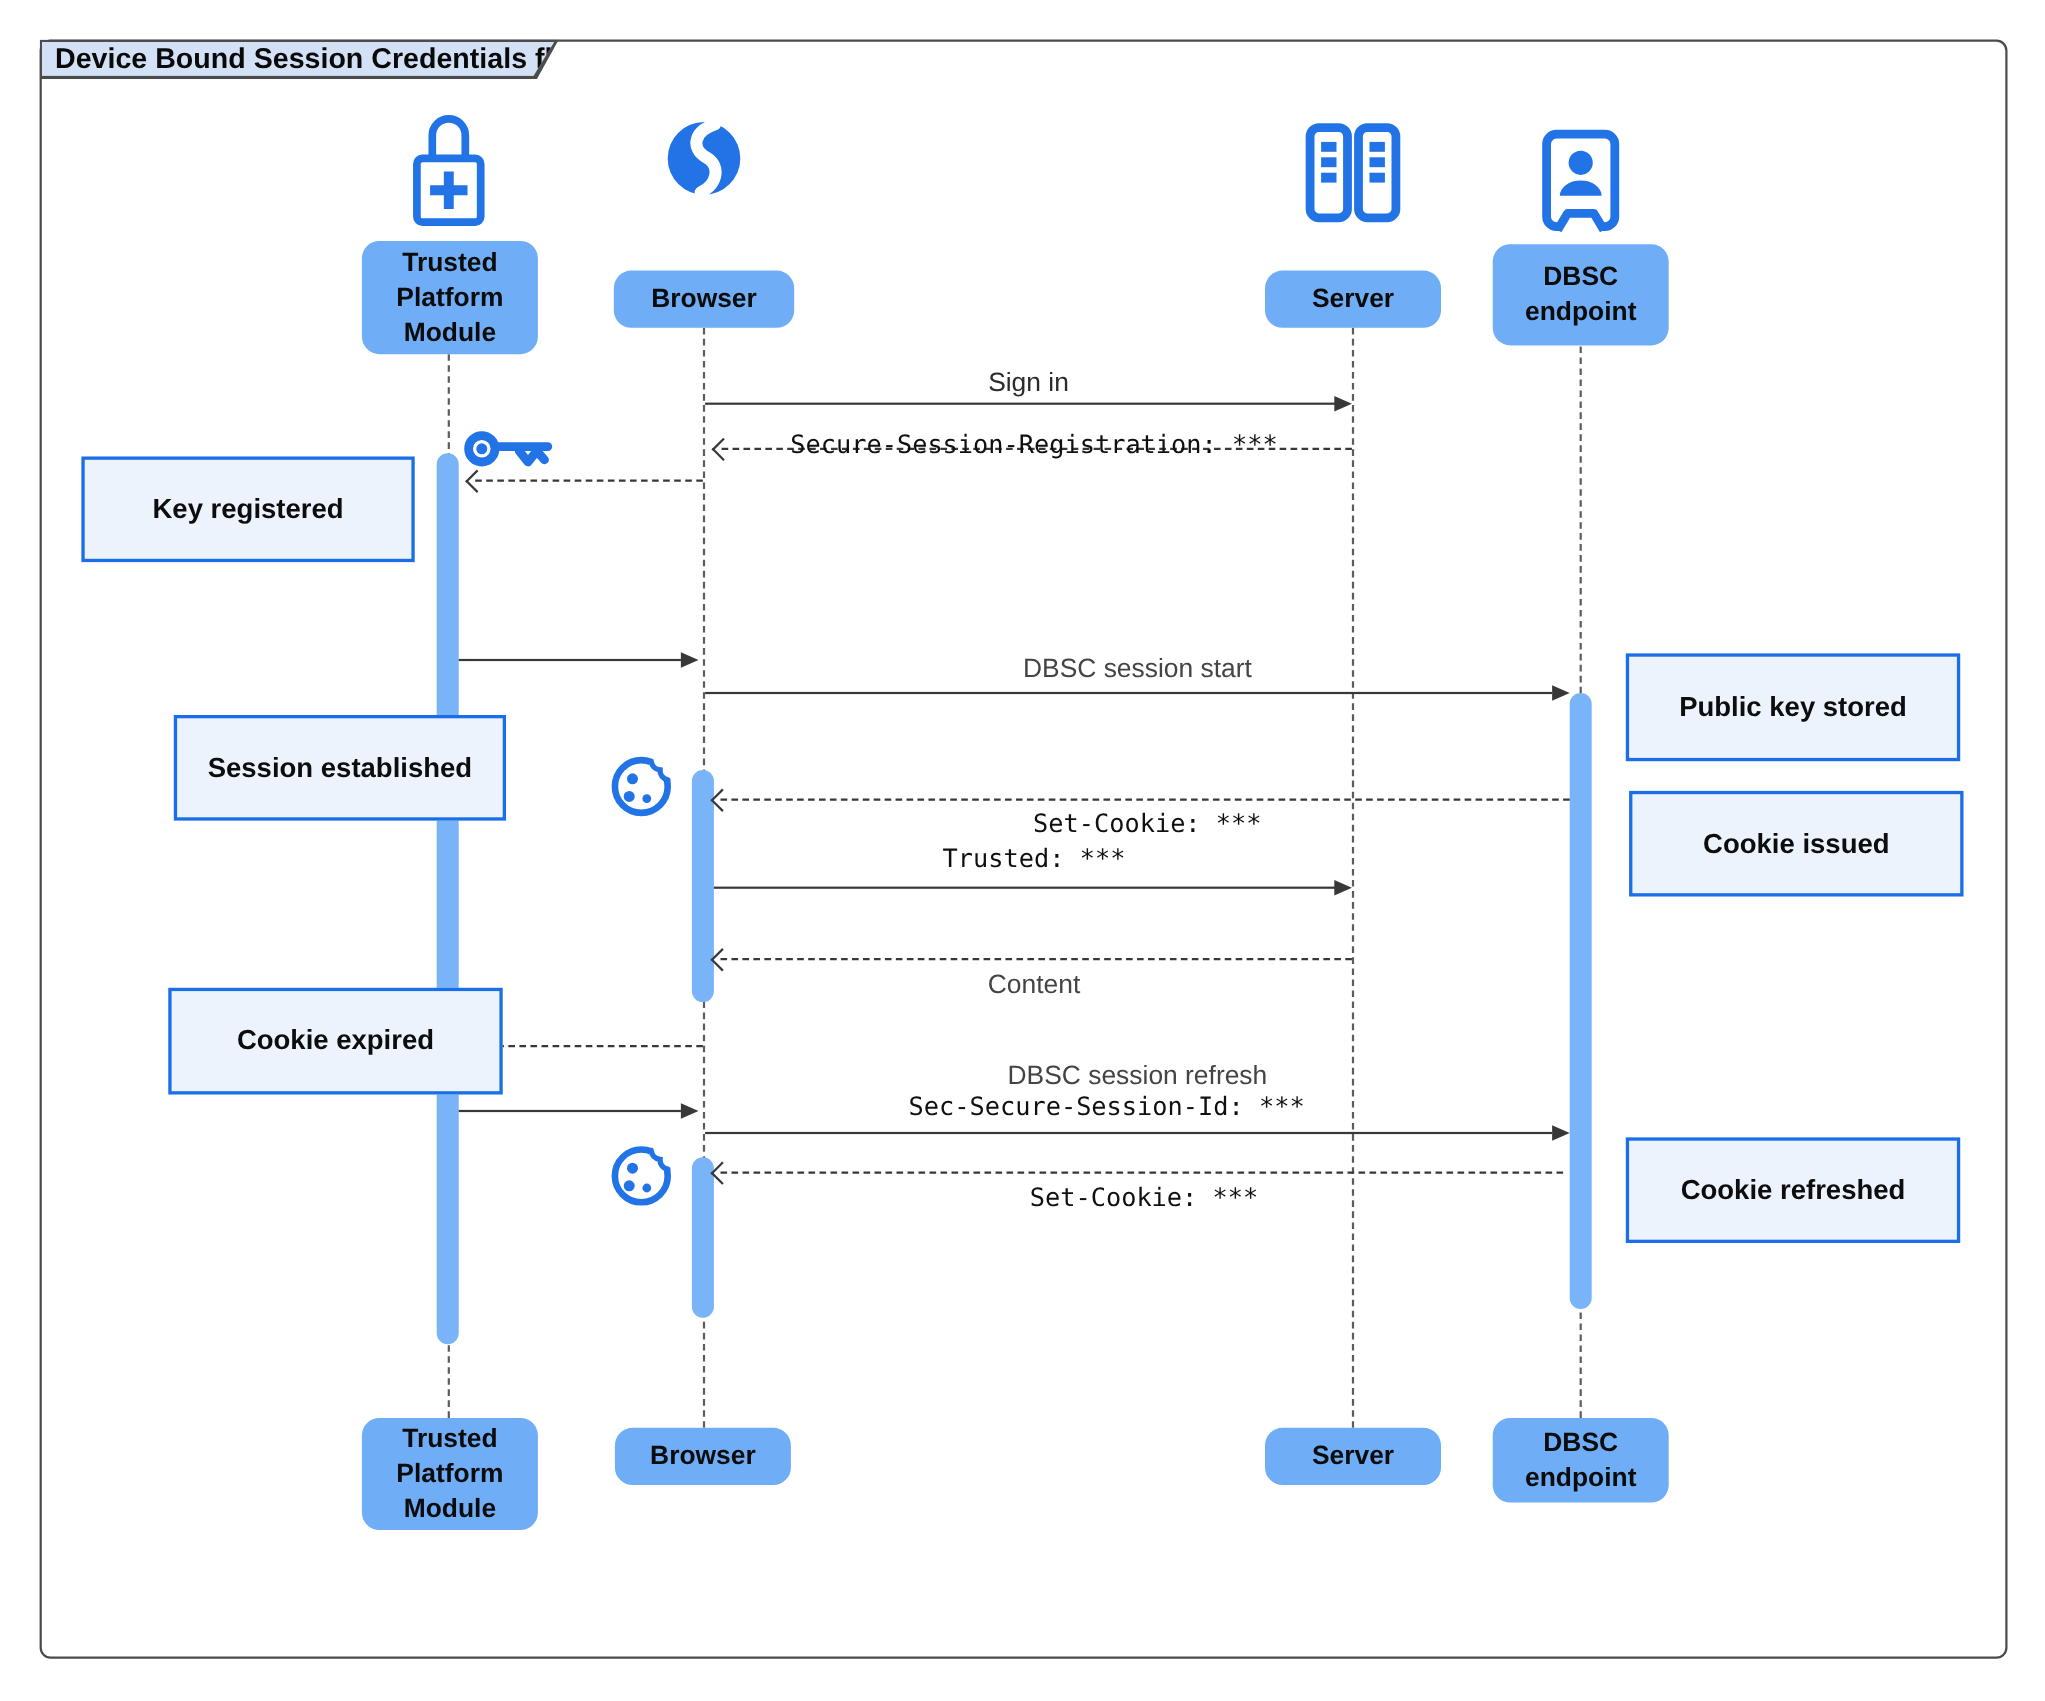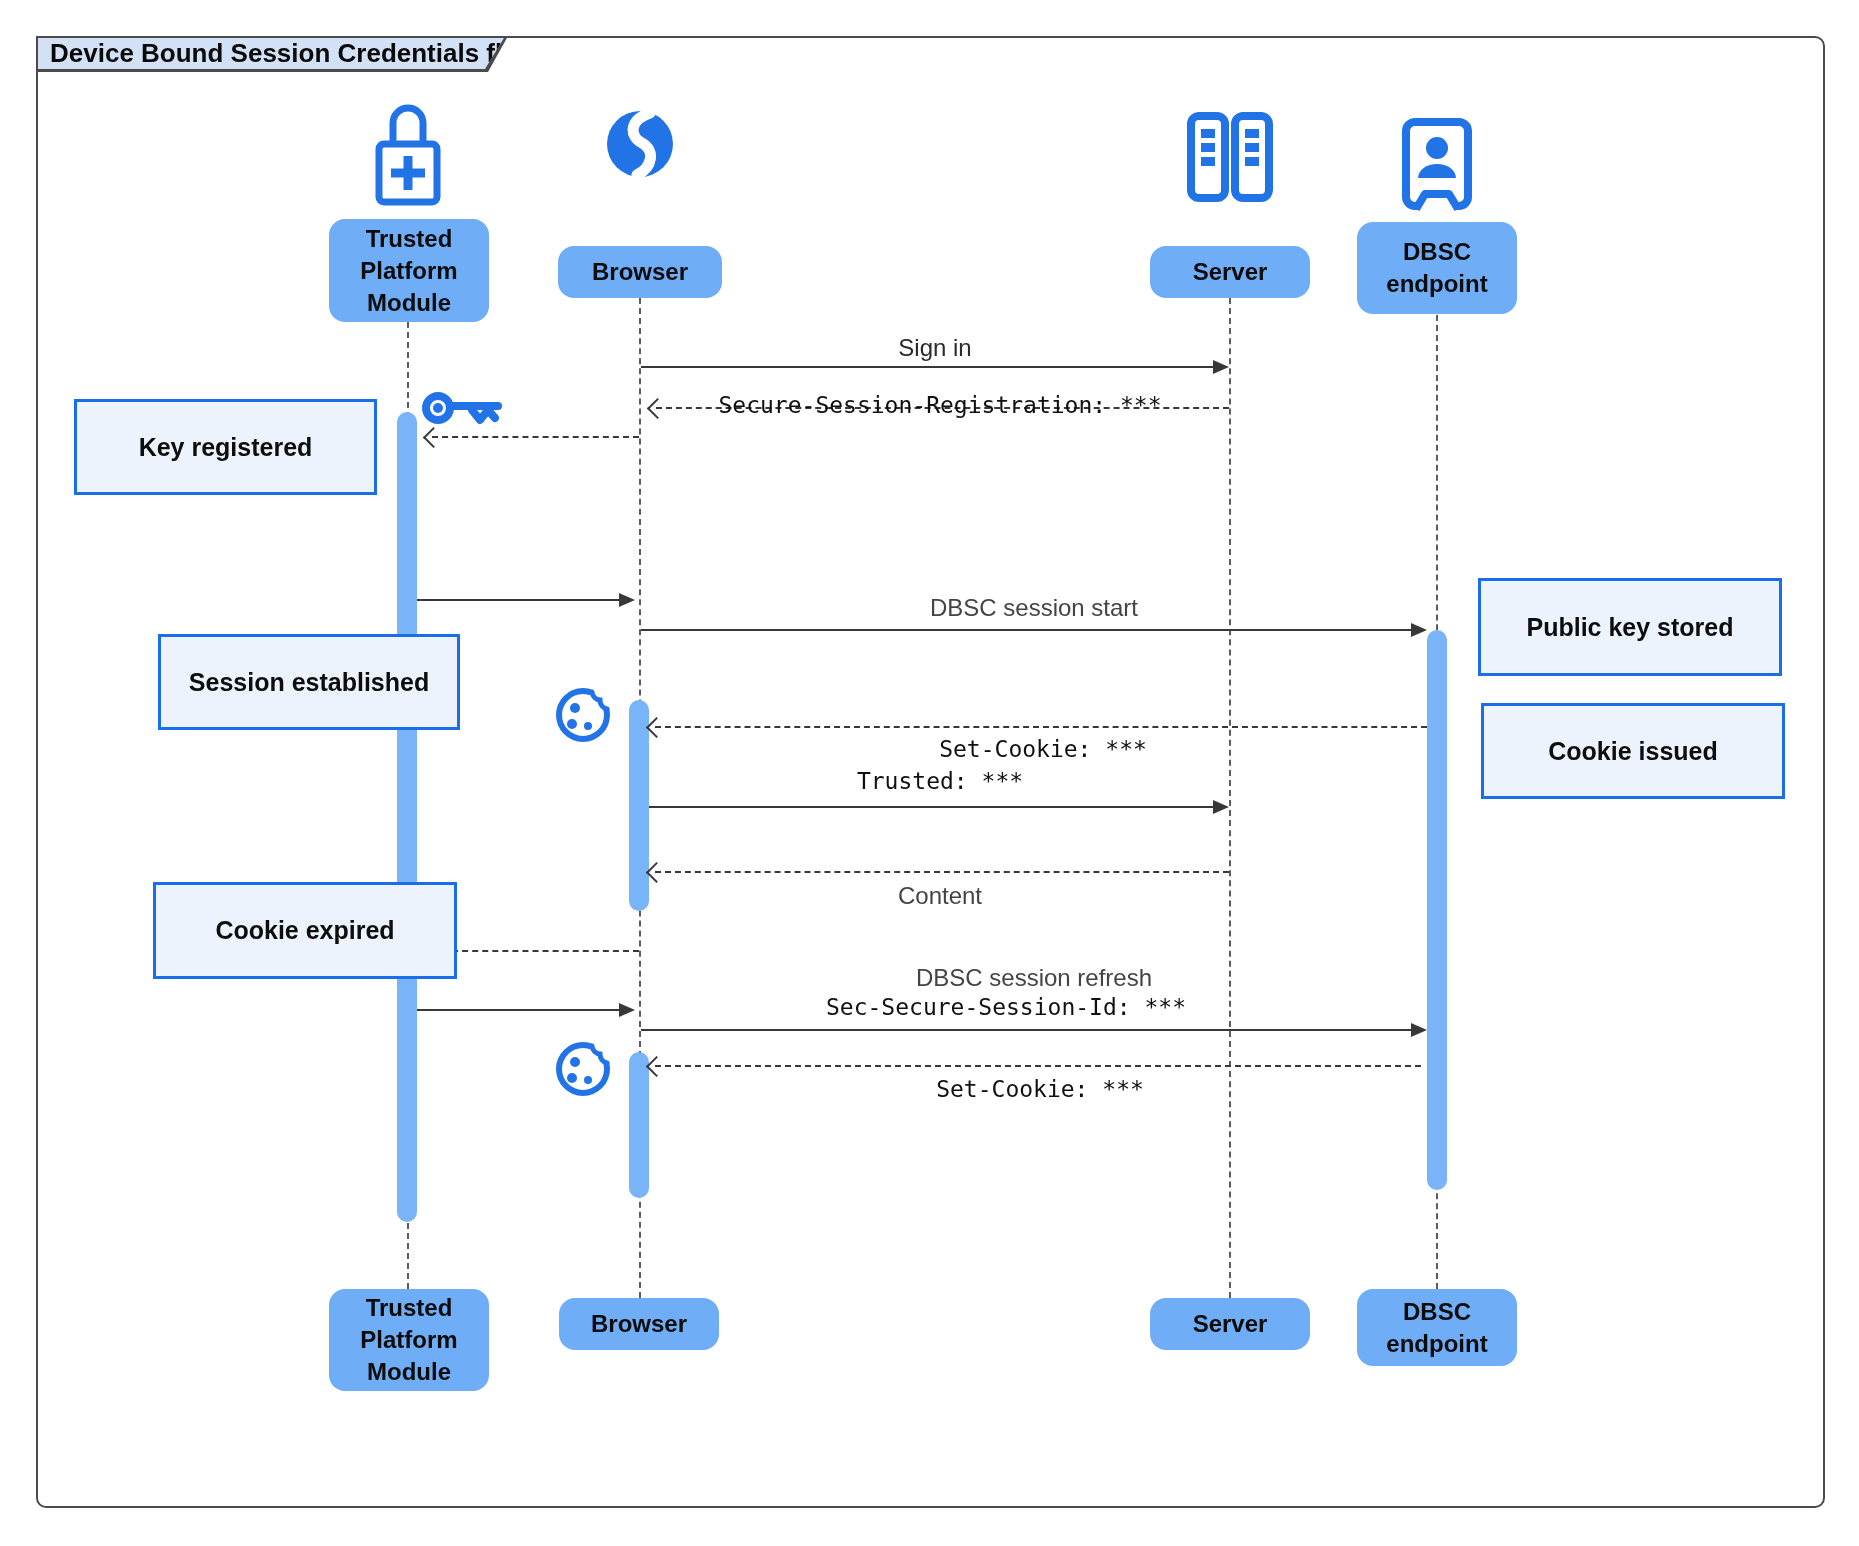--- a/index.html
+++ b/index.html
@@ -21,21 +21,21 @@
 
   .lifeline{position:absolute;width:0;border-left:2px dashed #5c5c5c;}
   .bar{position:absolute;width:20px;background:var(--bar);border-radius:10px;}
 
   .actor-box{position:absolute;background:var(--actor);border-radius:16px;
          display:flex;align-items:center;justify-content:center;text-align:center;
          font-weight:bold;font-size:24px;line-height:32px;color:#0c0c0c;}
 
   .note{position:absolute;background:var(--note-fill);border:3px solid var(--note-border);
          display:flex;align-items:center;justify-content:center;text-align:center;
-         font-weight:bold;font-size:25px;line-height:31px;color:#0d0d0d;}
+         font-weight:bold;font-size:25px;line-height:31px;color:#0d0d0d;margin-top:16px;}
 
   .line{position:absolute;height:0;}
   .solid{border-top:2px solid var(--arrow);}
   .dashed{border-top:2px dashed var(--arrow);}
   .ah-right{position:absolute;width:0;height:0;border-left:16px solid var(--arrow);
          border-top:7px solid transparent;border-bottom:7px solid transparent;}
   .ah-left{position:absolute;width:13px;height:13px;border-left:2px solid var(--arrow);
          border-bottom:2px solid var(--arrow);transform:rotate(45deg);background:transparent;}
 
   .lbl{position:absolute;transform:translateX(-50%);white-space:nowrap;}
@@ -185,14 +185,15 @@
       <circle cx="18" cy="40" r="5" fill="currentColor"></circle>
       <circle cx="34" cy="42" r="4" fill="currentColor"></circle>
     </svg>
   </div>
 
   <div class="note" style="left:74px;top:399px;width:297px;height:90px">Key registered</div>
   <div class="note" style="left:158px;top:634px;width:296px;height:90px">Session established</div>
   <div class="note" style="left:153px;top:882px;width:298px;height:91px">Cookie expired</div>
   <div class="note" style="left:1478px;top:578px;width:298px;height:92px">Public key stored</div>
   <div class="note" style="left:1481px;top:703px;width:298px;height:90px">Cookie issued</div>
+  <div class="note" style="left:1478px;top:1018px;width:298px;height:90px">Cookie refreshed</div>
 
 </div>
 
 </body></html>

